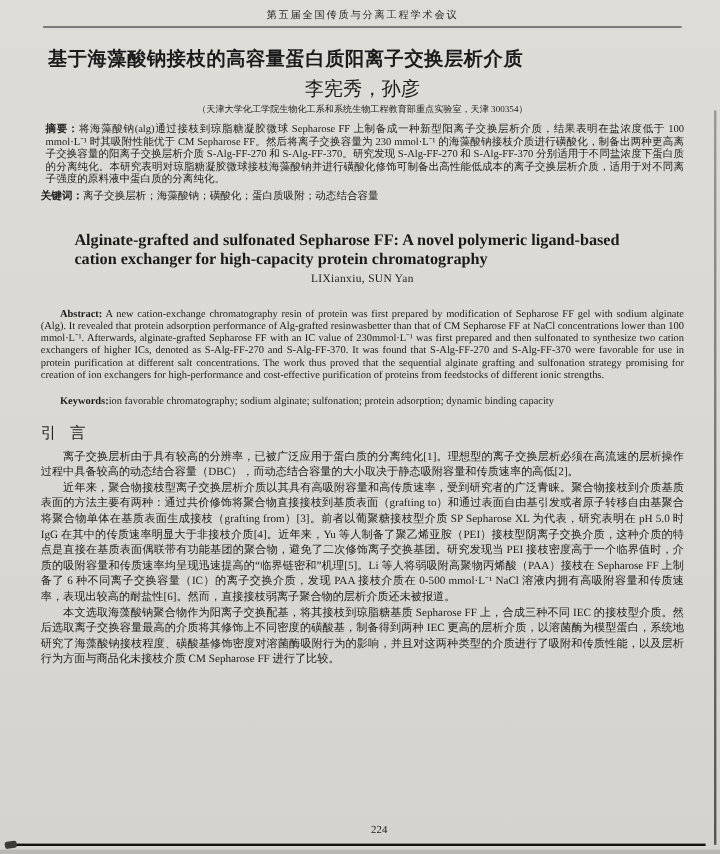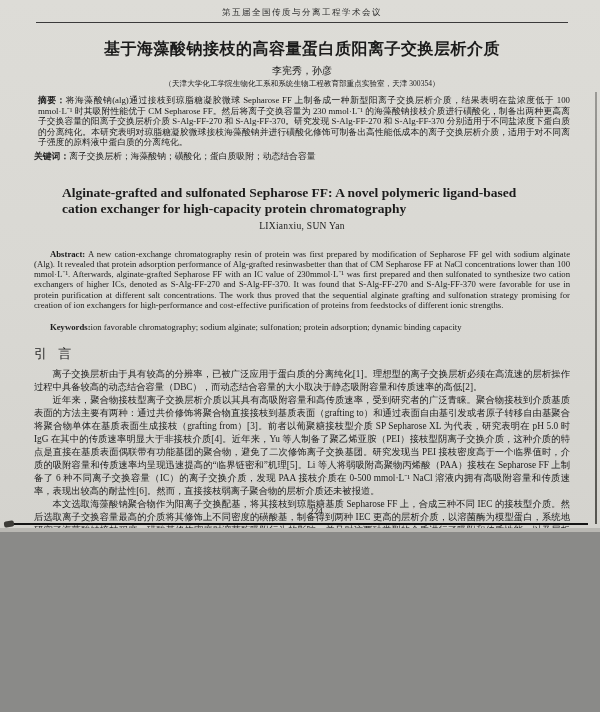--- a/index.html
+++ b/index.html
@@ -3,21 +3,21 @@
 <meta charset="utf-8">
 <style>
   html, body {
     margin: 0;
     padding: 0;
     background: #8a8a88;
   }
   .page {
     position: relative;
     width: 600px;
-    height: 532px;
+    height: 712px;
     margin: 0 auto;
     box-sizing: border-box;
     padding: 7px 30px 0 34px;
     background: linear-gradient(180deg, #dddcd7 0%, #d9d8d3 55%, #d4d3ce 100%);
     color: #1b1b1b;
     font-family: "Liberation Serif", serif;
     overflow: hidden;
   }
   .conf-header {
     text-align: center;
@@ -25,28 +25,28 @@
     letter-spacing: 1.5px;
     color: #2a2a2a;
   }
   .header-rule {
     border: none;
     border-top: 1px solid #3a3a3a;
     margin: 3px 2px 0 2px;
   }
   .cn-title {
     margin: 16px 6px 4px 6px;
-    text-align: center;
+    text-align: left;
     font-size: 16px;
     font-weight: bold;
     letter-spacing: 0.5px;
   }
   .cn-authors {
     text-align: center;
-    font-size: 10px;
+    font-size: 16px;
     margin: 3px 0 1px 0;
   }
   .cn-affil {
     text-align: center;
     font-size: 7.6px;
     color: #222;
   }
   .cn-abstract {
     margin: 6px 0 0 4px;
     font-size: 8.8px;

